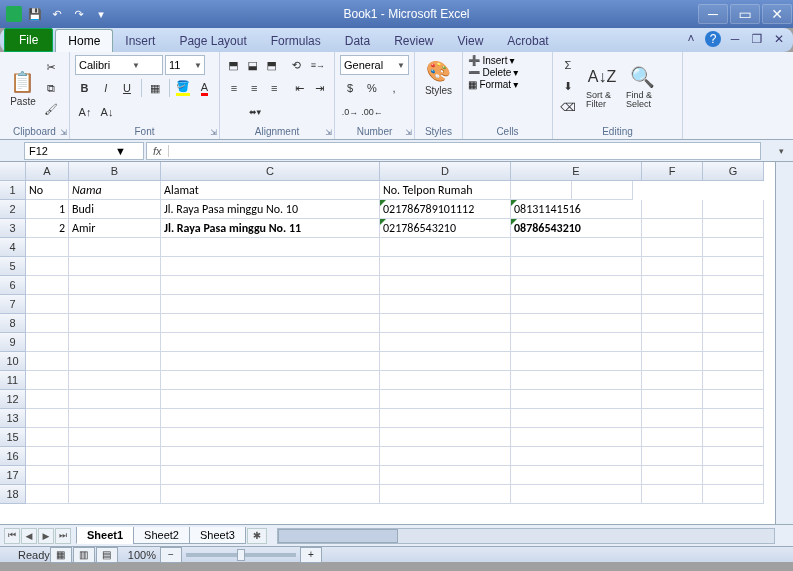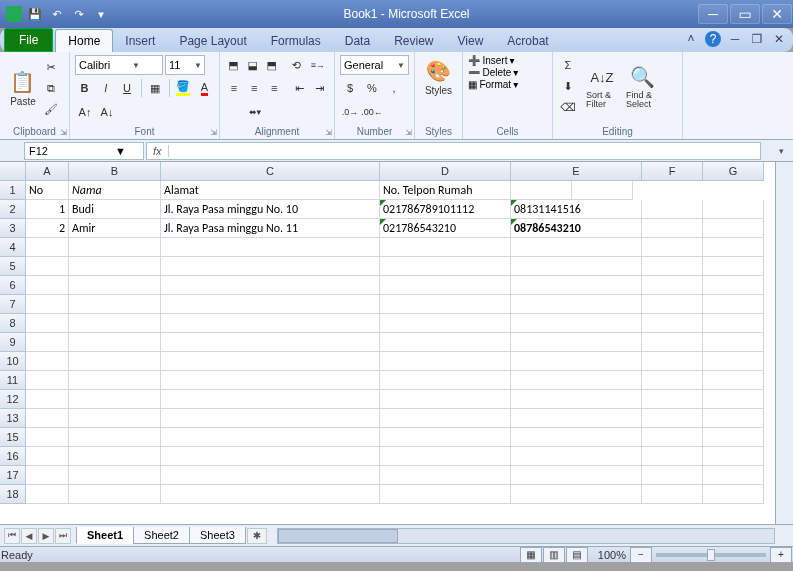--- a/index.html
+++ b/index.html
@@ -61,21 +61,21 @@
 .sheettabs { height:22px; background:#e8eef7; border-top:1px solid #9ab; display:flex; align-items:center; font-size:11px; position:relative; }
 .stnav { display:flex; padding:0 4px; }
 .stnav .sb { width:16px; height:16px; display:flex; align-items:center; justify-content:center; cursor:pointer; font-size:9px; color:#555; border:1px solid #bcc; margin-right:1px; background:#eef3f9;}
 .stab { padding:2px 10px; border:1px solid #9ab; border-top:none; background:#f5f9fe; cursor:pointer; margin-right:-1px; }
 .stab.active { background:#fff; font-weight:bold; border-bottom-color:#fff; }
 .newsheet { width:20px; height:16px; cursor:pointer; display:flex;align-items:center;justify-content:center;font-size:10px;color:#555;border:1px solid #bcc; margin-left:2px; background:#eef3f9;}
 .hscroll { flex:1; margin:0 18px 0 10px; height:16px; background:#dce4f0; border:1px solid #abc; position:relative; }
 .hscroll .thumb { position:absolute; left:0; top:0; height:14px; width:120px; background:#c3cfe2; border:1px solid #9ab;}
 
 
-.status { height:16px; background:linear-gradient(#dfe7f3,#cdd9ec); border-top:1px solid #9ab; display:flex; align-items:center; font-size:11px; color:#333; padding:0 1px; justify-content:space-between; }
+.status { height:16px; background:linear-gradient(#dfe7f3,#cdd9ec); border-top:1px solid #9ab; display:flex; align-items:center; font-size:11px; color:#333; padding:0 18px; }
 .viewbtns { display:flex; gap:1px; align-items:center; }
 .vb { width:22px; height:16px; border:1px solid #9ab; background:#eef3f9; cursor:pointer; display:flex;align-items:center;justify-content:center;font-size:10px;}
 .zoom { display:flex; align-items:center; gap:4px; }
 .zslider { width:110px; height:4px; background:#abc; position:relative; }
 .zslider .zt { position:absolute; left:50%; top:-4px; width:8px; height:12px; background:#eef3f9; border:1px solid #9ab; transform:translateX(-50%);}
 </style>
 </head>
 <body>
 
 <div class="titlebar">
@@ -226,21 +226,21 @@
   </div>
 
   <div class="group" style="width:130px">
     <div style="display:flex">
       <div style="display:flex;flex-direction:column;gap:1px;padding-right:4px">
         <div class="smallbtn">Σ</div>
         <div class="smallbtn">⬇</div>
         <div class="smallbtn">⌫</div>
       </div>
       <div class="bigbtn" style="width:40px">
-        <div class="bicon" style="font-size:13px">A↓Z</div>
+        <div class="bicon" style="font-size:16px">A↓Z</div>
         <span style="font-size:9px;line-height:1">Sort &amp; Filter</span>
       </div>
       <div class="bigbtn" style="width:42px">
         <div class="bicon">🔍</div>
         <span style="font-size:9px;line-height:1">Find &amp; Select</span>
       </div>
     </div>
     <div class="group-label">Editing</div>
   </div>
 </div>
@@ -287,21 +287,21 @@
             <div class="cell" style="width: 219px;">Jl. Raya Pasa minggu No. 10</div>
             <div class="cell txtmark" style="width: 131px;">021786789101112</div>
             <div class="cell txtmark" style="width: 131px;">08131141516</div>
             <div class="cell" style="width: 61px;"></div>
             <div class="cell" style="width: 61px;"></div>
           </div>
           <div class="row-g">
             <div class="rh">3</div>
             <div class="cell num" style="width: 43px;">2</div>
             <div class="cell" style="width: 92px;">Amir</div>
-            <div class="cell" style="width: 219px;">Jl. Raya Pasa minggu No. 11</div>
+            <div class="cell" style="width: 219px; font-weight: bold;">Jl. Raya Pasa minggu No. 11</div>
             <div class="cell txtmark" style="width: 131px;">021786543210</div>
             <div class="cell txtmark" style="width: 131px; font-weight: bold;">08786543210</div>
             <div class="cell" style="width: 61px;"></div>
             <div class="cell" style="width: 61px;"></div>
           </div>
           <div class="row-g">
             <div class="rh">4</div>
             <div class="cell" style="width: 43px;"></div>
             <div class="cell" style="width: 92px;"></div>
             <div class="cell" style="width: 219px;"></div>

